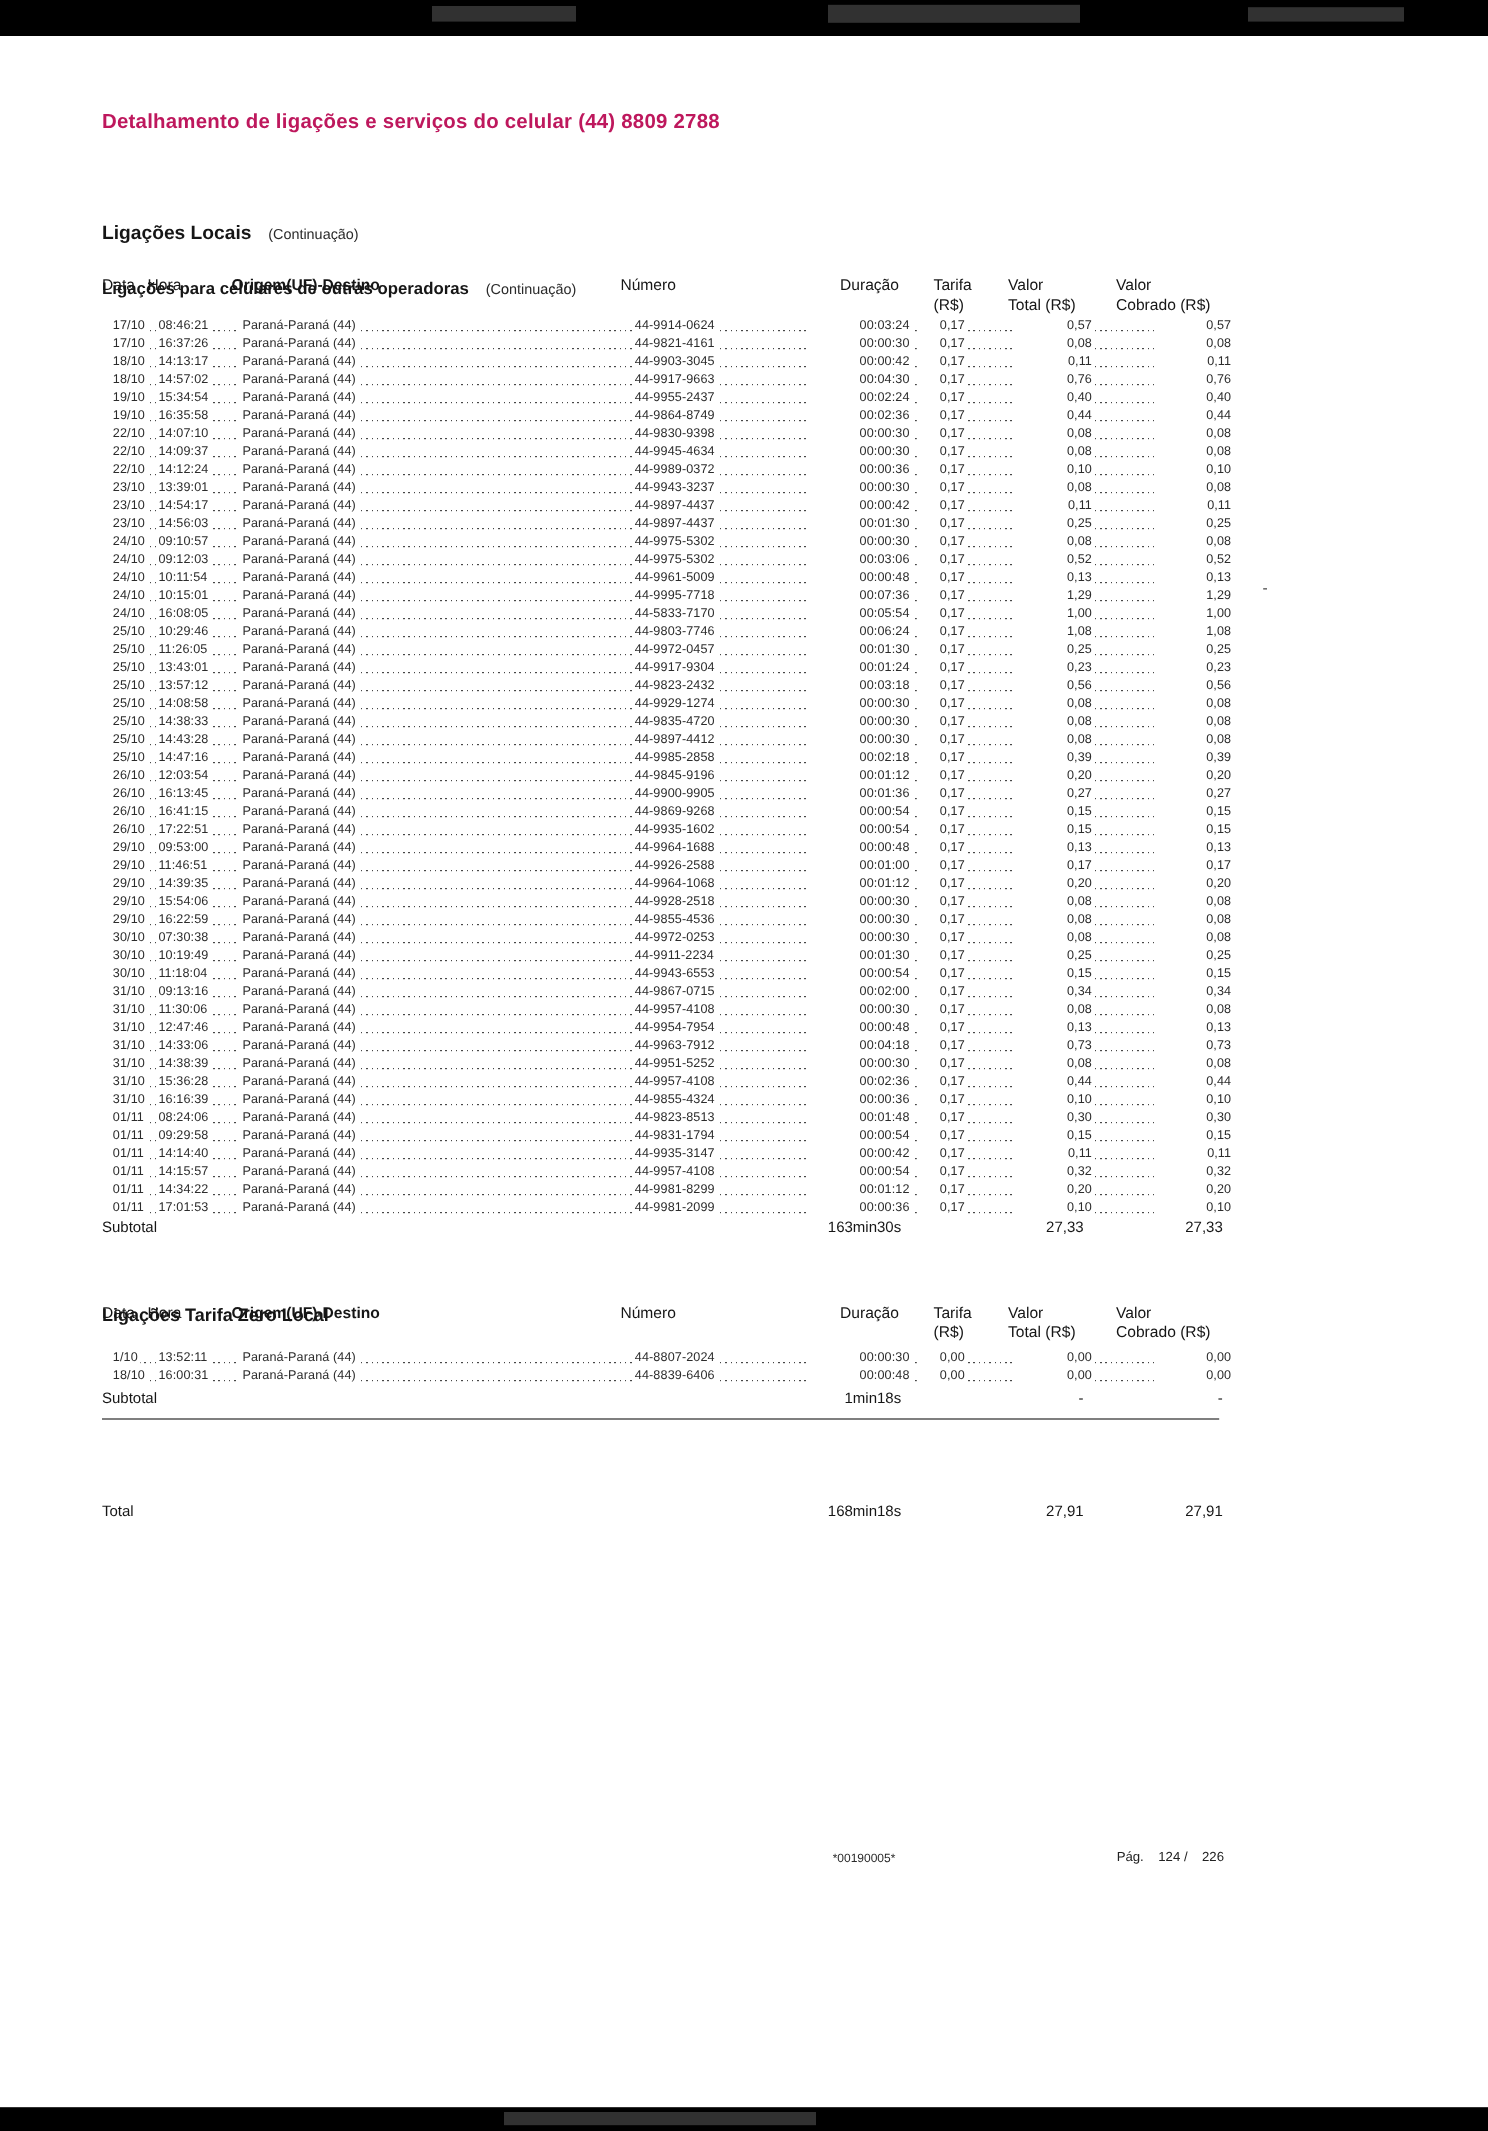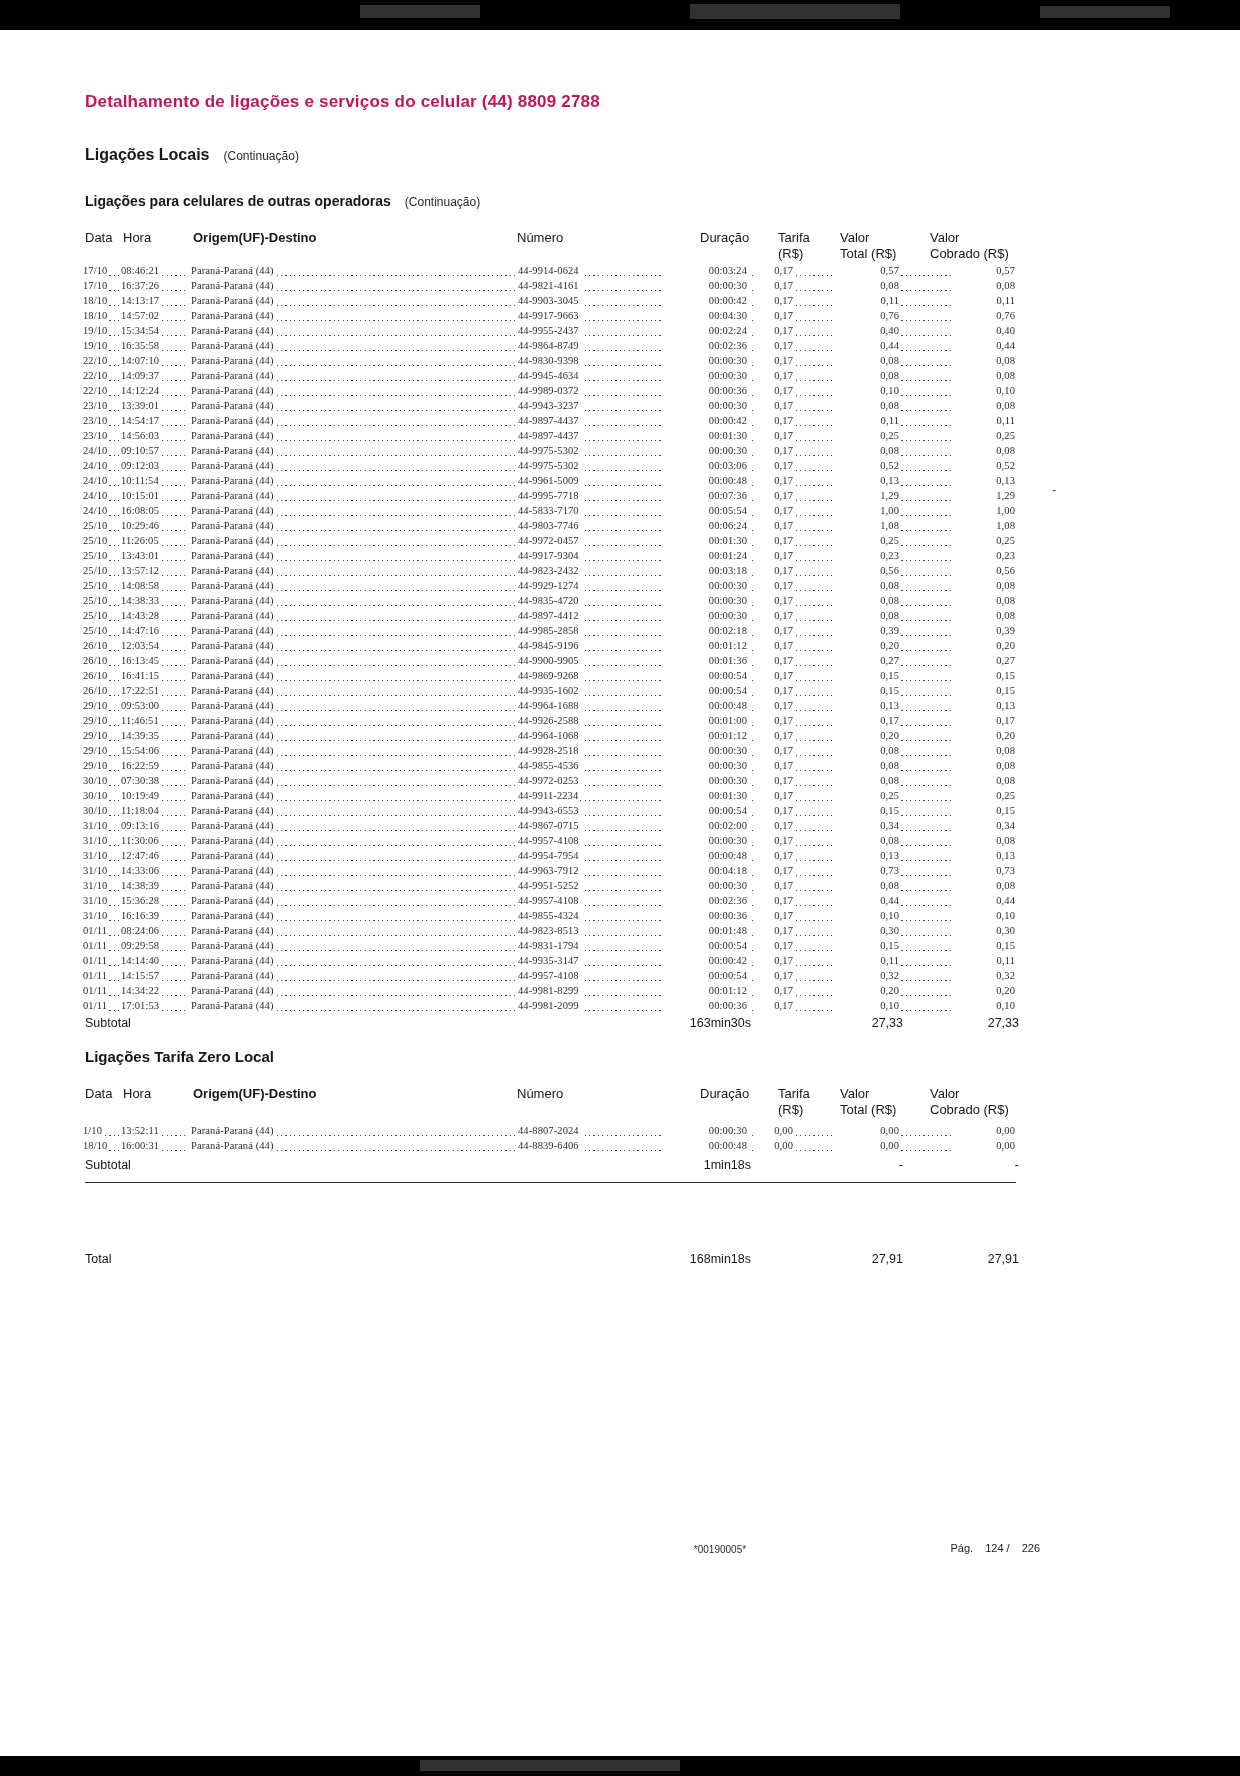--- a/index.html
+++ b/index.html
@@ -7,37 +7,37 @@
   body {
     width:1240px; height:1776px; position:relative; overflow:hidden;
     font-family:"Liberation Sans", sans-serif; color:#1c1c1c;
   }
   .scan-bar { position:absolute; left:0; width:1240px; background:#000; z-index:5; }
   .scan-bar .smudge { position:absolute; background:#5a5a5a; opacity:.55; }
   .page-title {
     position:absolute; left:85px; top:92px;
     font-size:17px; font-weight:bold; color:#be185d; letter-spacing:.2px;
   }
-  .section-heading { position:absolute; left:85px; white-space:nowrap; }
+  .section-heading { position:absolute; left:85px; white-space:nowrap;margin-top:40px; }
   .section-heading .main { font-size:16px; font-weight:bold; color:#161616; }
   .section-heading .suffix { font-size:12px; font-weight:normal; color:#2a2a2a; margin-left:14px; }
   .sub-heading .main { font-size:14px; }
 
   .table-header { position:absolute; left:85px; width:931px; font-size:13px; color:#161616; }
   .hcell { position:absolute; top:0; line-height:16px; white-space:nowrap; }
   .h-data    { left:0; }
   .h-hora    { left:38px; }
   .h-origem  { left:108px;font-weight:bold; }
   .h-numero  { left:432px; }
   .h-duracao { left:615px; }
   .h-tarifa  { left:693px; }
   .h-vtotal  { left:755px; }
   .h-vcobrado{ left:845px; }
 
-  .rows-block { position:absolute; left:83px; width:931px;font-family:Liberation Serif, serif; }
+  .rows-block { position:absolute; left:94px; width:931px; }
   .row {
     position:relative; height:15px; font-size:10.5px; color:#2c2c2c; letter-spacing:.1px;
     background-image: repeating-linear-gradient(to right, #474747 0, #474747 1.2px, transparent 1.2px, transparent 4.4px);
     background-size:931px 1px; background-repeat:no-repeat; background-position:0 11px;
   }
   .cell { position:absolute; top:1px; background:#fff; padding:0 2px; white-space:nowrap; line-height:12px; }
   .c-date     { left:-2px; }
   .c-time     { left:36px; }
   .c-origin   { left:106px; }
   .c-number   { left:433px; }
@@ -49,21 +49,21 @@
   .summary-row { position:absolute; left:85px; width:931px; height:18px; font-size:12.5px; font-weight:normal; color:#161616; }
   .summary-row .scell { position:absolute; top:0; white-space:nowrap; }
   .s-label    { left:0; }
   .s-duration { left:540px; width:126px; text-align:right; }
   .s-total    { left:720px; width:98px; text-align:right; }
   .s-charged  { left:836px; width:98px; text-align:right; }
 
   .rule { position:absolute; left:85px; width:931px; height:1px; background:#2b2b2b; }
 
   .footer-code { position:absolute; left:620px; top:1544px; width:200px; text-align:center; font-size:10px; color:#2a2a2a; }
-  .footer-page { position:absolute; left:890px; top:1542px; width:150px; text-align:right; font-size:11px; color:#222; }
+  .footer-page { position:absolute; left:870px; top:1542px; width:150px; text-align:right; font-size:11px; color:#222; }
   .footer-page span { margin-left:12px; }
 
   .artifact-dash { position:absolute; left:1052px; top:482px; font-size:13px; color:#444; }
 </style>
 </head>
 <body>
 
 <div class="scan-bar" style="top:0; height:30px;">
   <span class="smudge" style="left:360px; top:5px; width:120px; height:13px;"></span>
   <span class="smudge" style="left:690px; top:4px; width:210px; height:15px;"></span>

